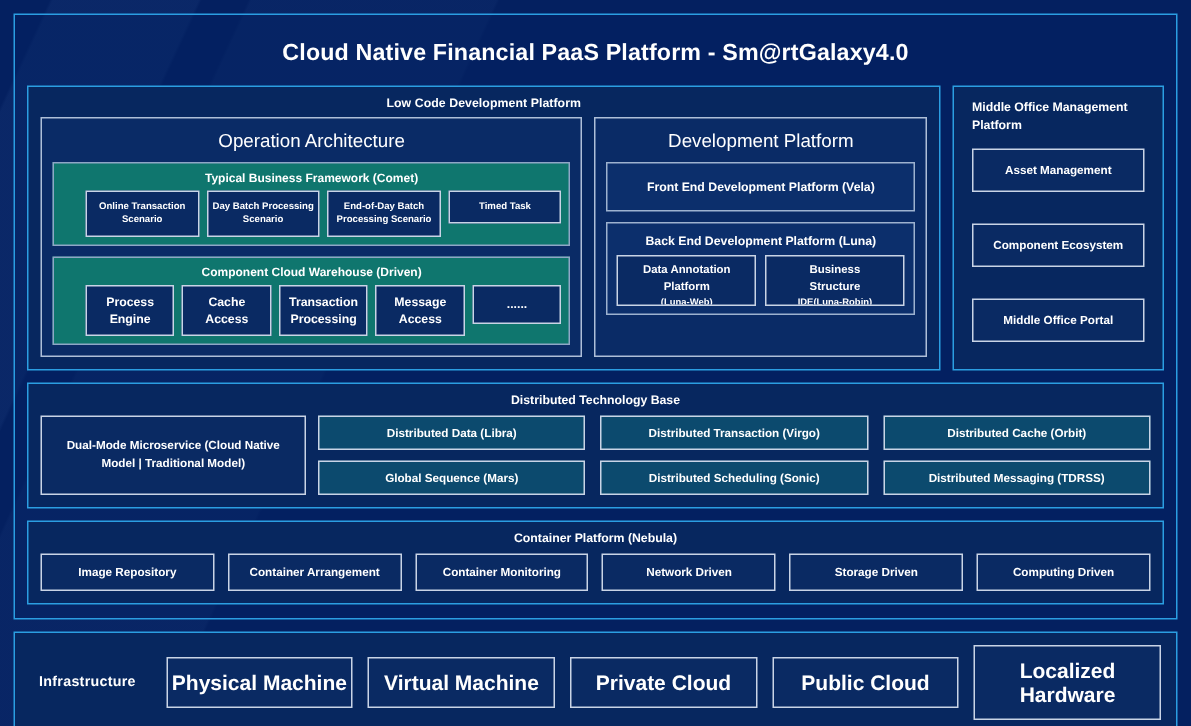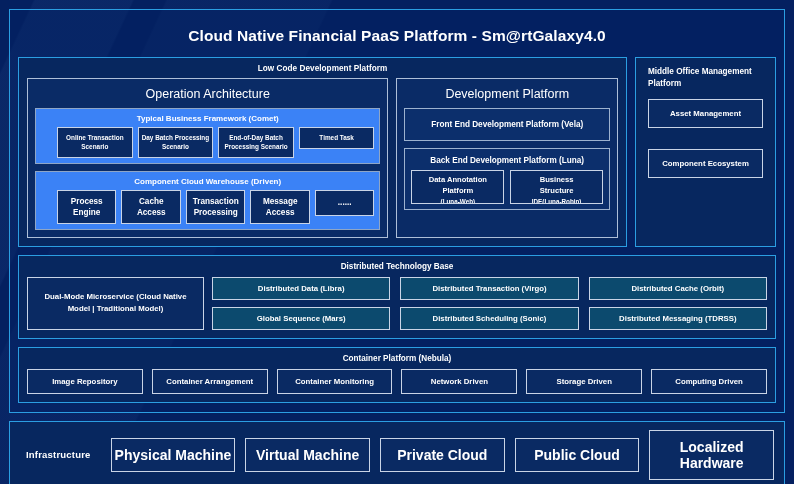--- a/index.html
+++ b/index.html
@@ -113,21 +113,21 @@
   .subpanel-title {
     text-align: center;
     font-size: 12.5px;
     font-weight: normal;
     color: #ffffff;
     padding: 8px 4px 7px 4px;
   }
 
   .group {
     border: 1px solid #8fa6c6;
-    background: #3b82f6;
+    background: #0f766e;
     margin: 0 7px 7px 7px;
     padding: 4px 5px 5px 5px;
   }
 
   .group-title {
     text-align: center;
     font-size: 8px;
     font-weight: bold;
     color: #ffffff;
     padding: 1px 0 4px 0;
@@ -421,20 +421,21 @@
           </div>
 
         </div>
       </div>
 
       <div class="panel middle-office">
         <div class="mo-title">Middle Office Management Platform</div>
         <div class="mo-list">
           <div class="mo-chip">Asset Management</div>
           <div class="mo-chip">Component Ecosystem</div>
+          <div class="mo-chip">Middle Office Portal</div>
         </div>
       </div>
 
     </div>
 
     <div class="section">
       <div class="section-title">Distributed Technology Base</div>
       <div class="dtb-body">
         <div class="dtb-wide">Dual-Mode Microservice (Cloud Native Model | Traditional Model)</div>
         <div class="dtb-cols">

